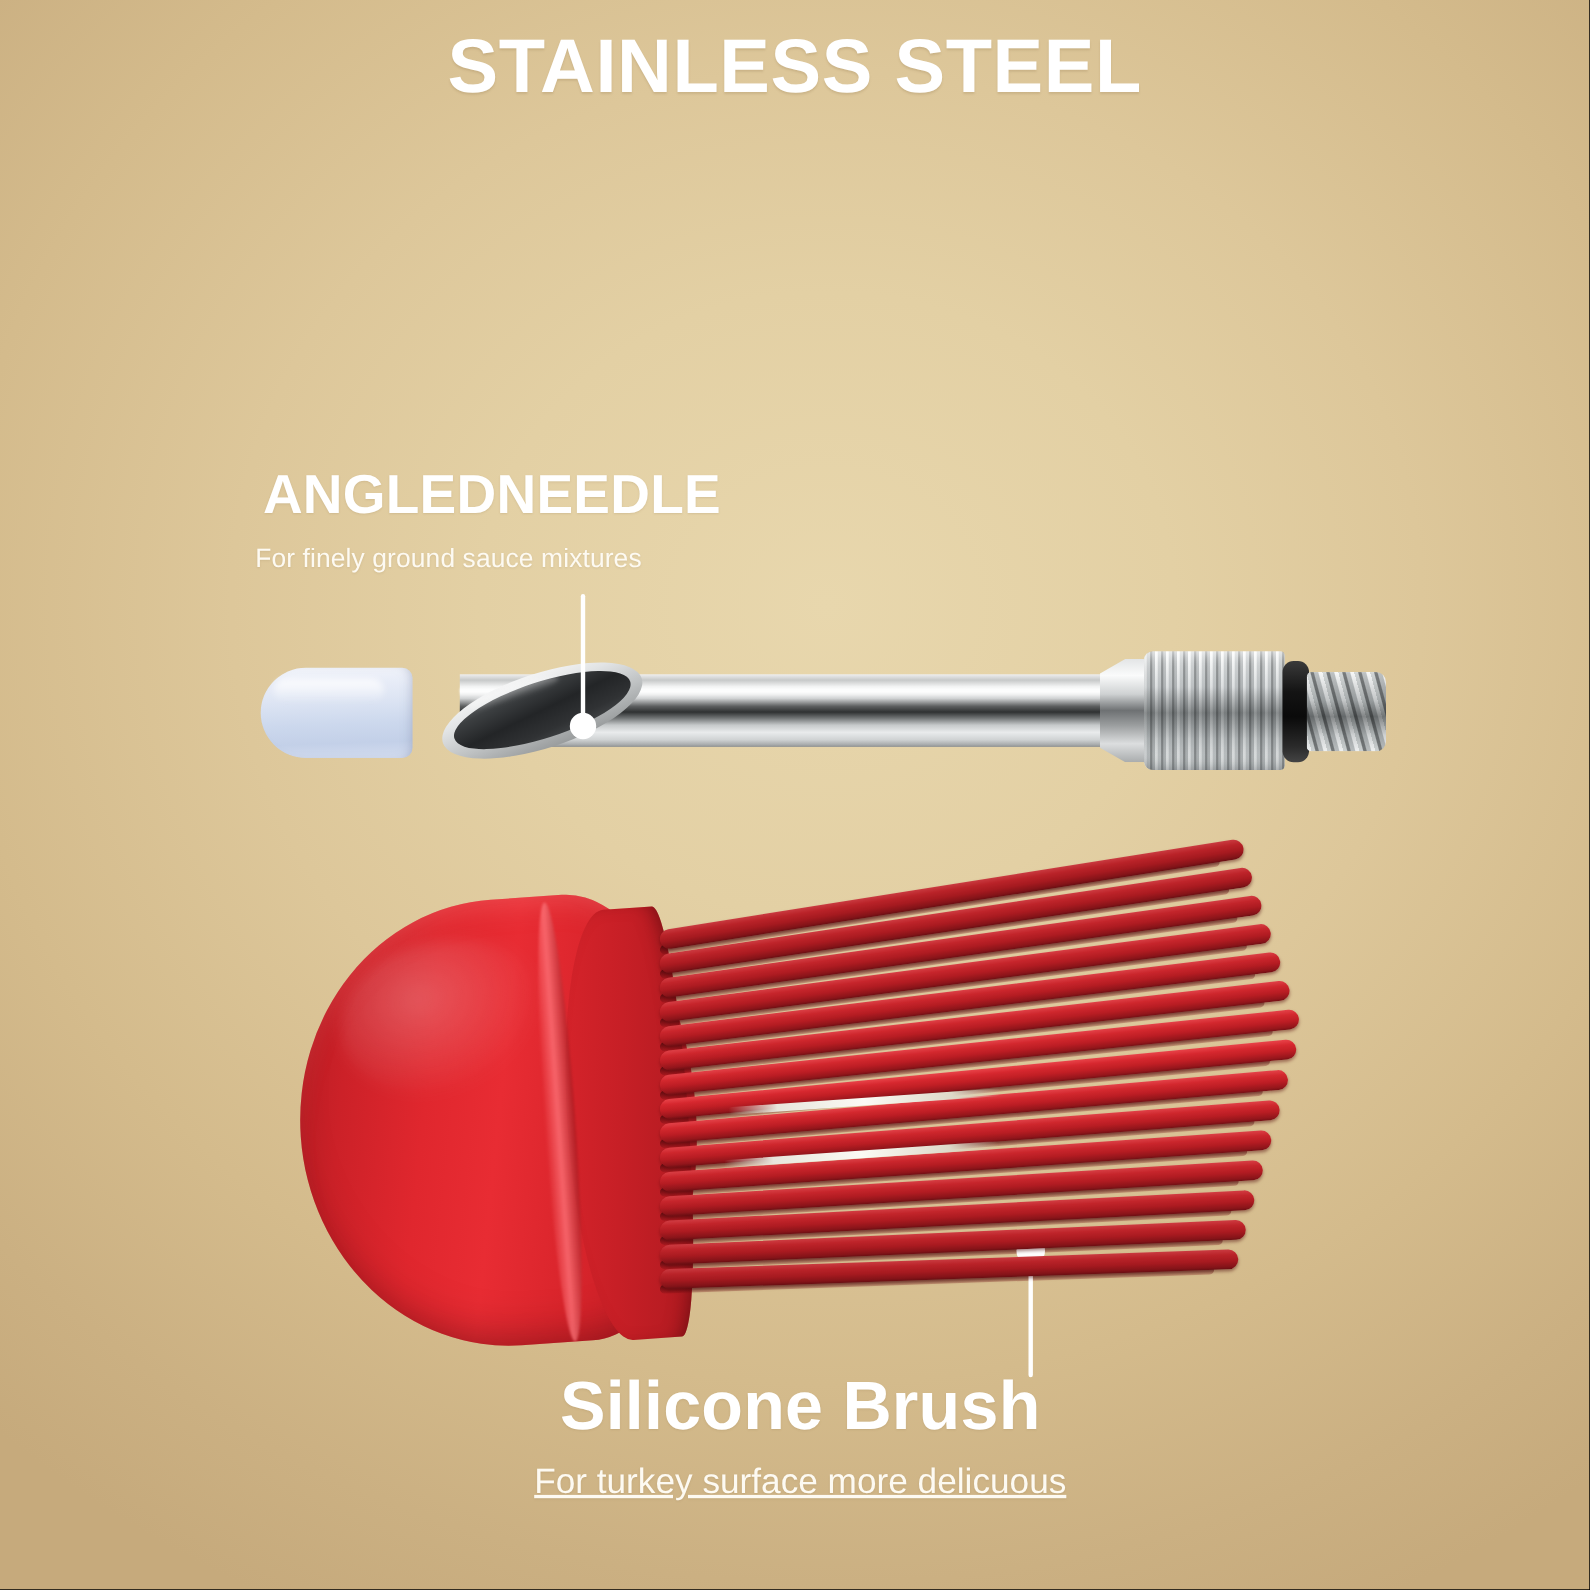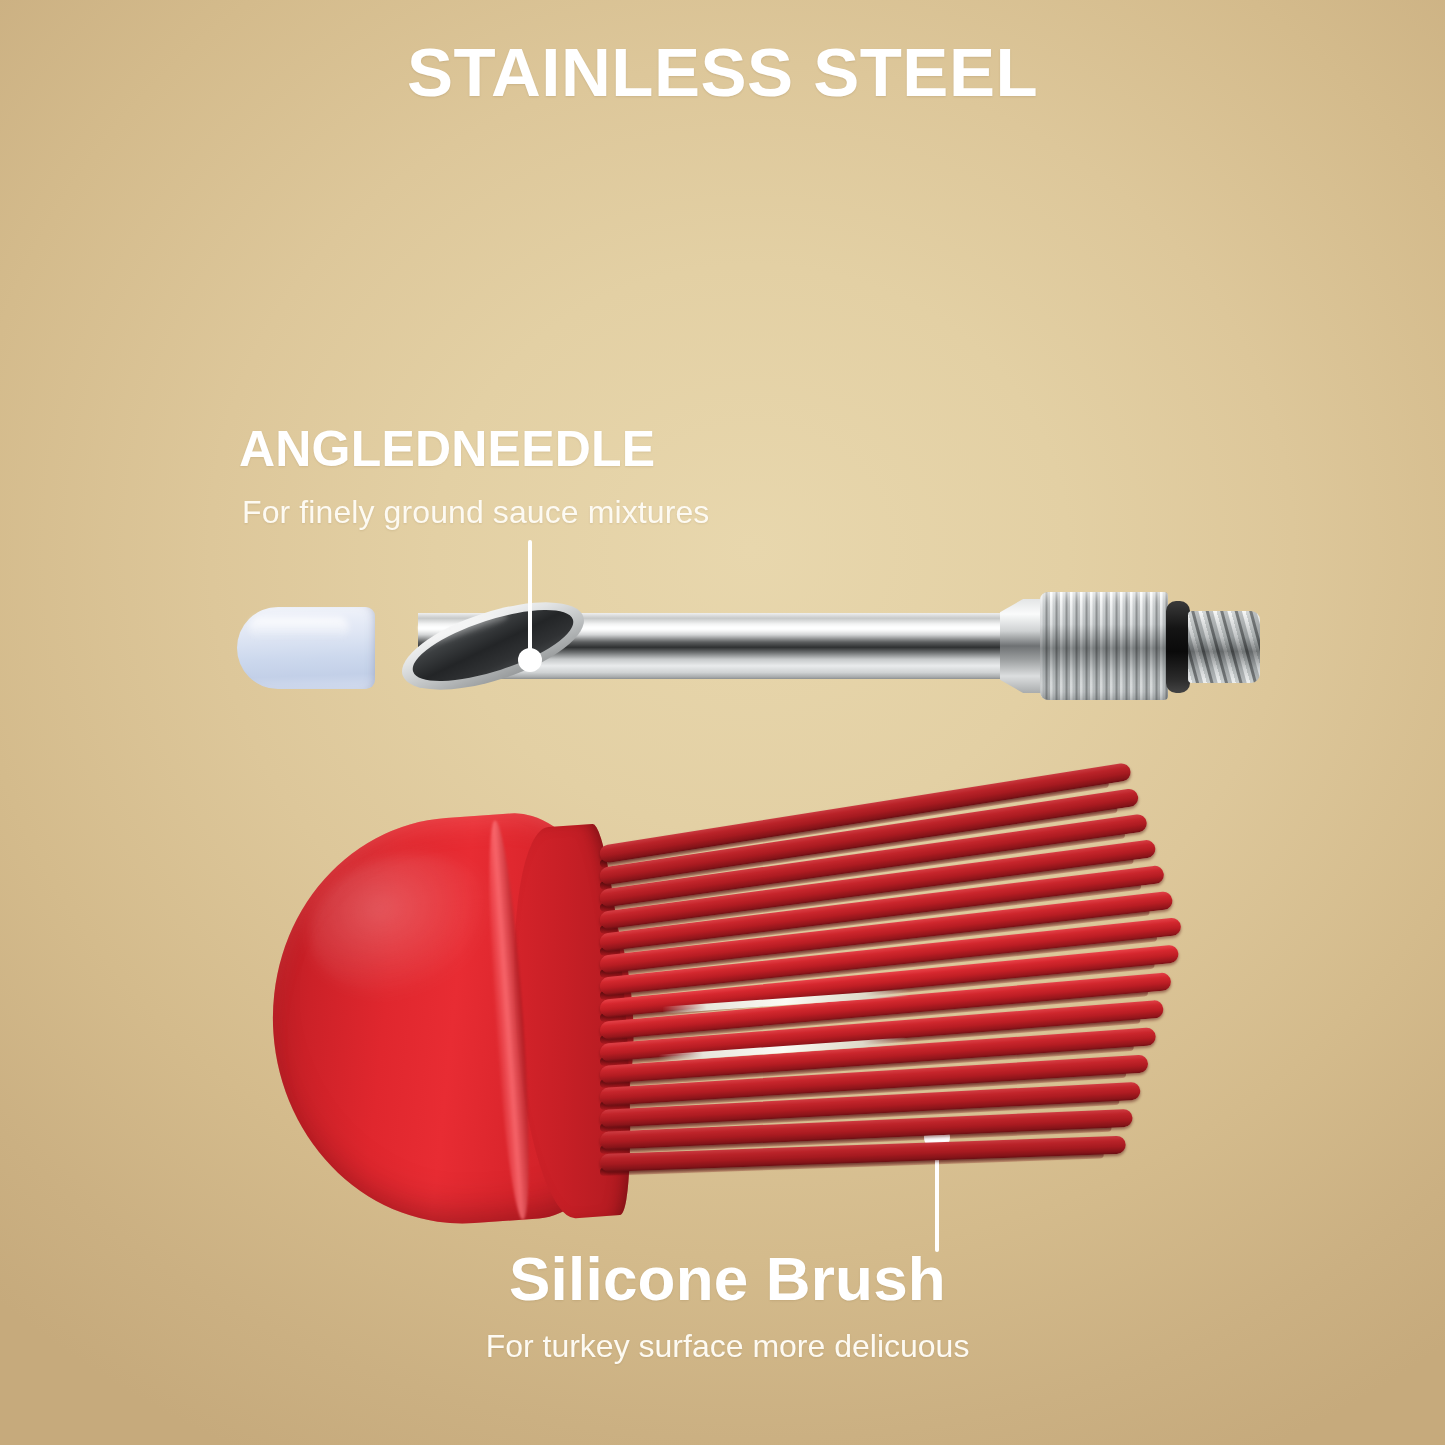--- a/index.html
+++ b/index.html
@@ -32,41 +32,41 @@
     text-align: center;
     color: #ffffff;
     font-weight: bold;
     font-size: 69px;
     line-height: 1.12;
     letter-spacing: 0.5px;
     text-transform: uppercase;
     font-stretch: condensed;
     text-shadow: 0 1px 2px rgba(120,95,55,0.18);
   }
-  #title-block div { display: block; white-space: pre; margin-top: 12px; }
+  #title-block div { display: block; white-space: pre; }
 
   
   #needle-label {
     position: absolute;
     left: 239px;
     top: 420px;
     color: #ffffff;
     font-size: 50px;
     font-weight: bold;
     letter-spacing: 0.2px;
     white-space: nowrap;
     text-shadow: 0 1px 2px rgba(120,95,55,0.15);
     text-align: right;
   }
   #needle-sub {
     position: absolute;
-    left: 242px;
+    left: 232px;
     top: 494px;
     color: #fdfaf2;
-    font-size: 32px;
+    font-size: 24px;
     font-weight: normal;
     letter-spacing: 0.1px;
     white-space: nowrap;
     text-shadow: 0 1px 2px rgba(120,95,55,0.14);
   }
 
   
   #brush-label {
     position: absolute;
     left: 0;
@@ -88,20 +88,21 @@
     top: 1328px;
     width: 1445px;
     text-align: center;
     padding-left: 10px;
     box-sizing: border-box;
     color: #fdfaf2;
     font-size: 32px;
     font-weight: normal;
     white-space: nowrap;
     text-shadow: 0 1px 2px rgba(120,95,55,0.14);
+    text-decoration: underline;
   }
 
   
   .leader-line {
     position: absolute;
     background: #ffffff;
     border-radius: 2px;
   }
   .leader-dot {
     position: absolute;

